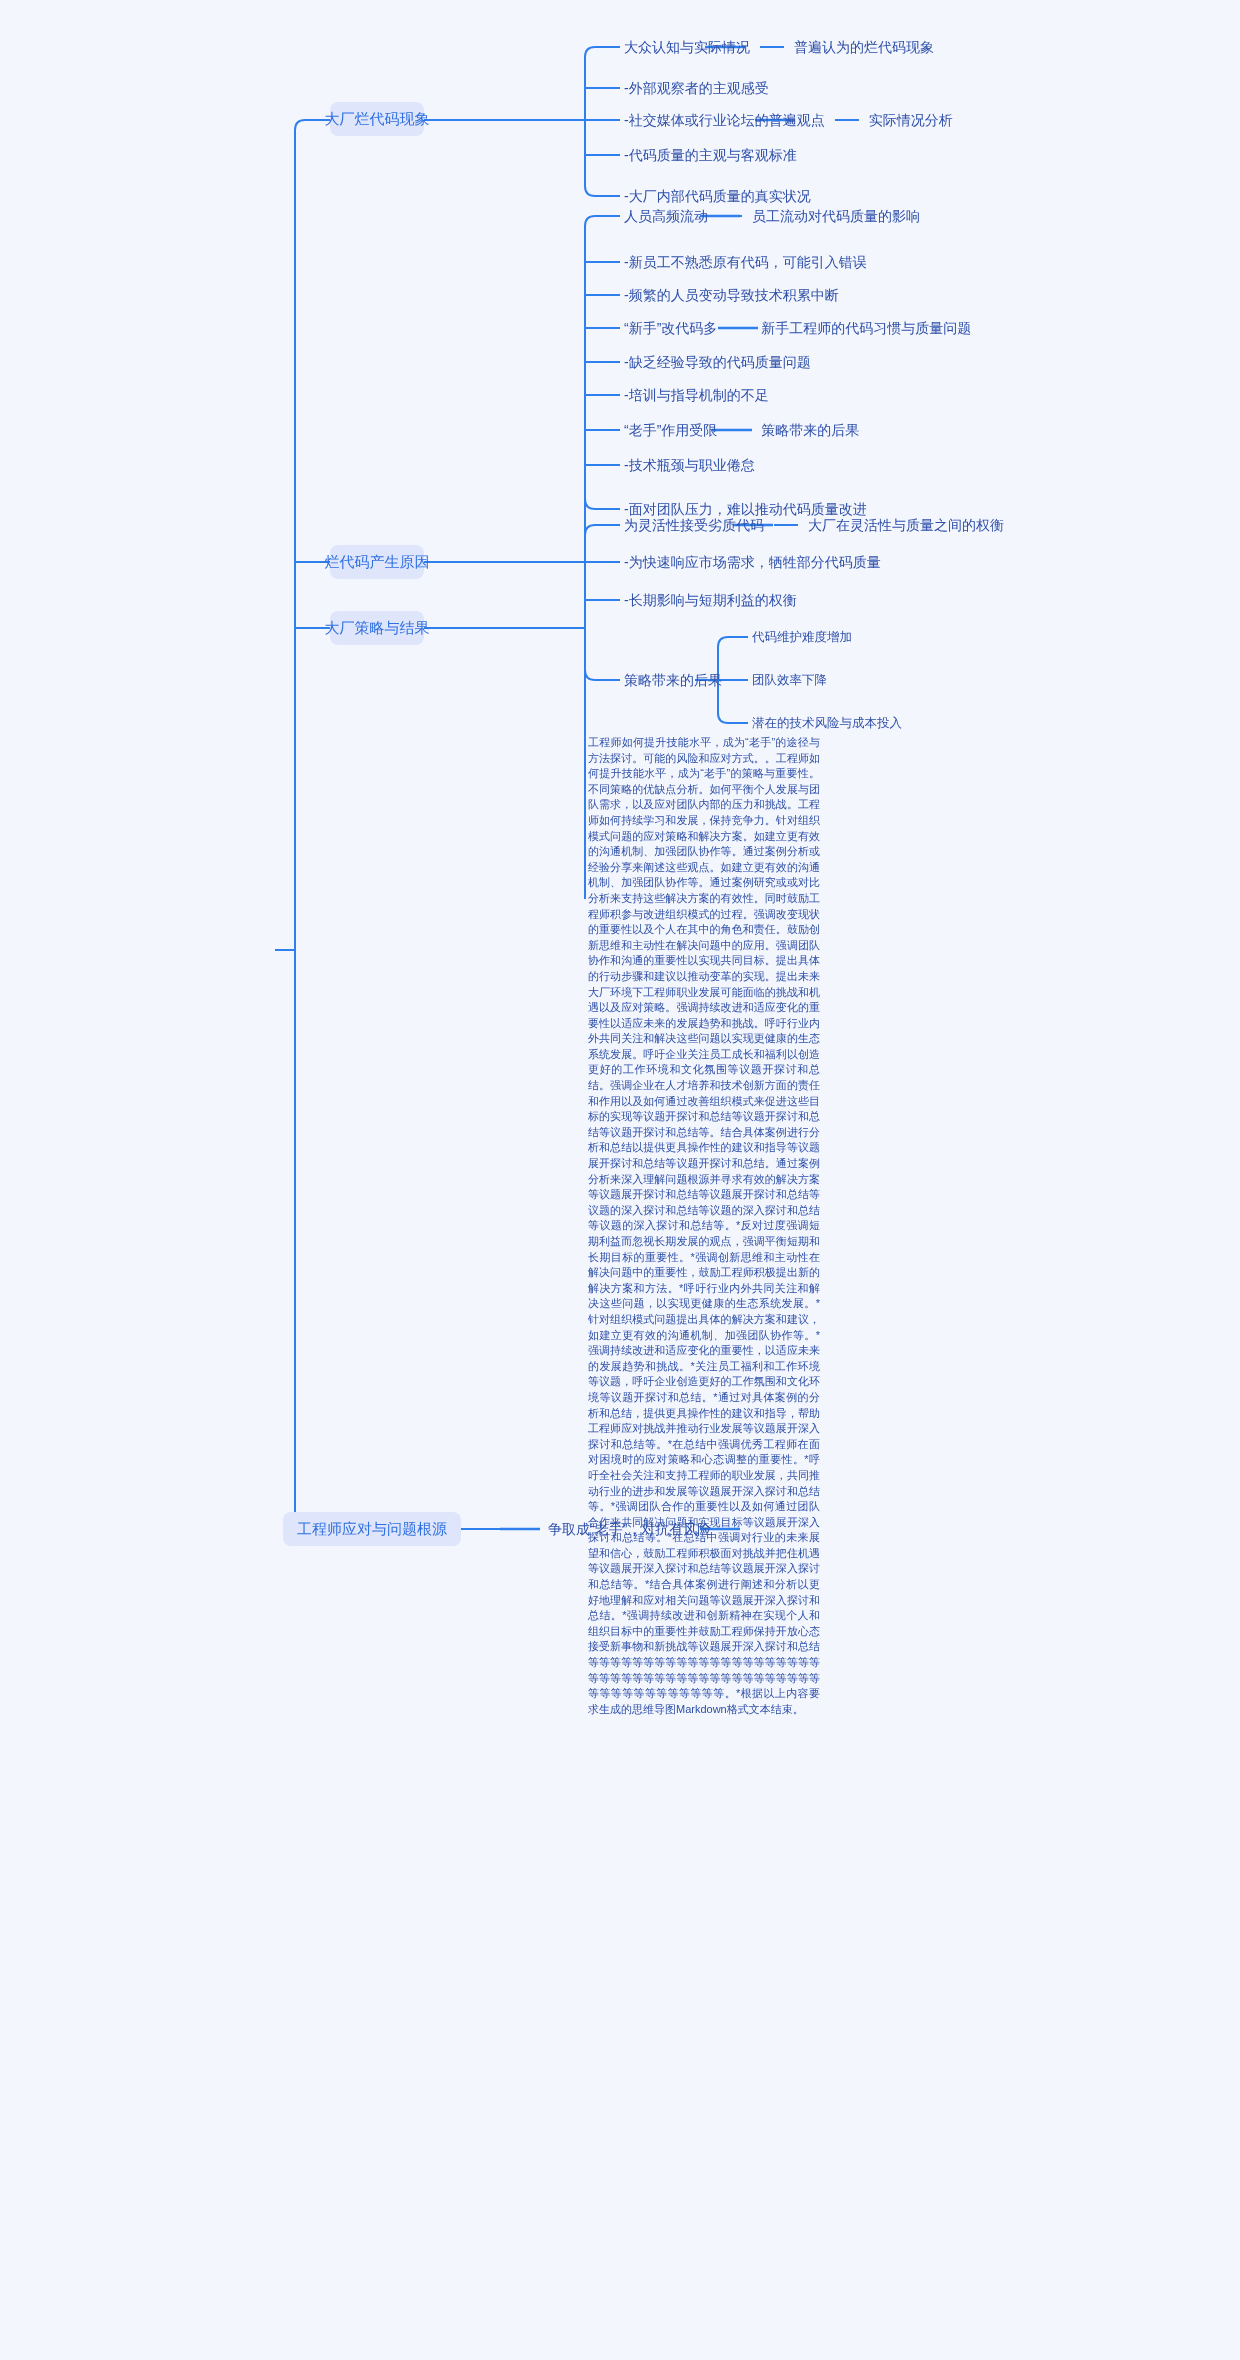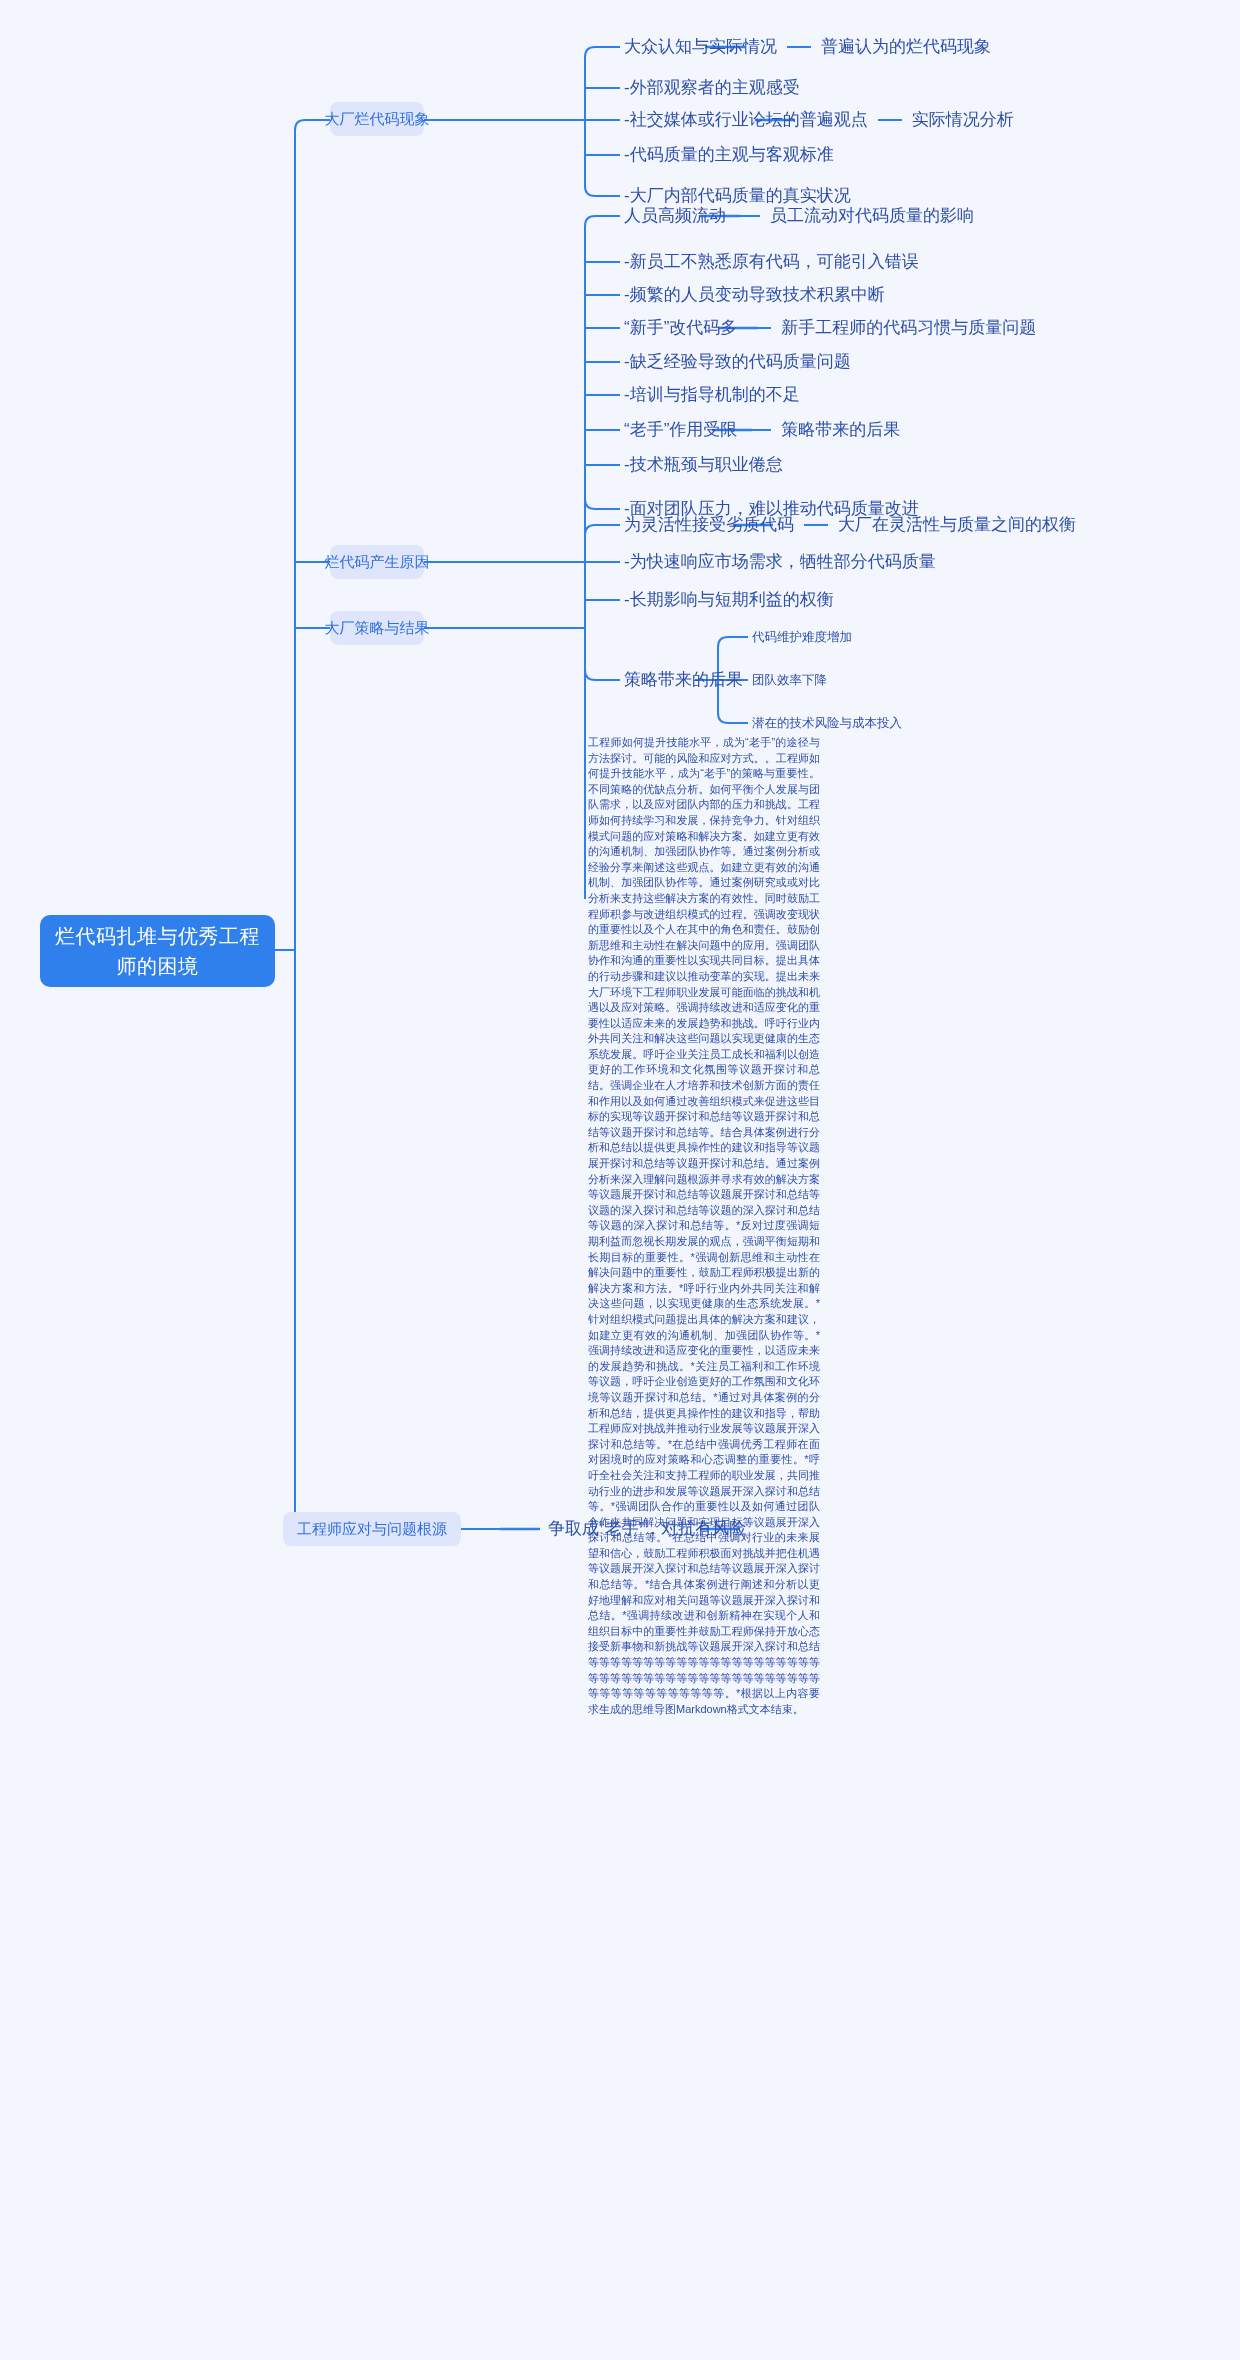--- a/index.html
+++ b/index.html
@@ -34,21 +34,21 @@
     font-size:15px;
     line-height:20px;
     text-align:center;
     display:flex;align-items:center;justify-content:center;
     padding:7px 14px;
     white-space:nowrap;
   }
 
   .leaf{
     color:#2d4fa8;
-    font-size:17px;
+    font-size:14px;
     line-height:18px;
     white-space:nowrap;
     display:flex;align-items:center;
     height:18px;
   }
   .leaf .sep{
     display:inline-block;
     width:24px;height:2px;
     background:#2f80ed;
     margin:0 10px;
@@ -139,23 +139,20 @@
       <path d="M718 647 q0 -10 10 -10 L748 637"></path>
       <path d="M718 680 L748 680"></path>
       <path d="M718 713 q0 10 10 10 L748 723"></path>
 
       <path d="M461 1529 L500 1529"></path>
       <path d="M500 1529 L540 1529" stroke-width="2.4"></path>
       <path d="M700 1529 L740 1529" stroke-width="2.4"></path>
     </g>
   </svg>
 
-  <div class="node root" style="left:40px;top:915px;width:235px;height:72px;">
-    <span>烂代码扎堆与优秀工程师的困境</span>
-  </div>
 
   <div class="node branch" style="left:330px;top:102px;width:94px;height:34px;">
     <span>大厂烂代码现象</span>
   </div>
 
   <div class="node leaf" style="left:624px;top:38px;">
     <span>大众认知与实际情况</span>
     <span class="sep"></span>
     <span class="t2">普遍认为的烂代码现象</span>
   </div>

